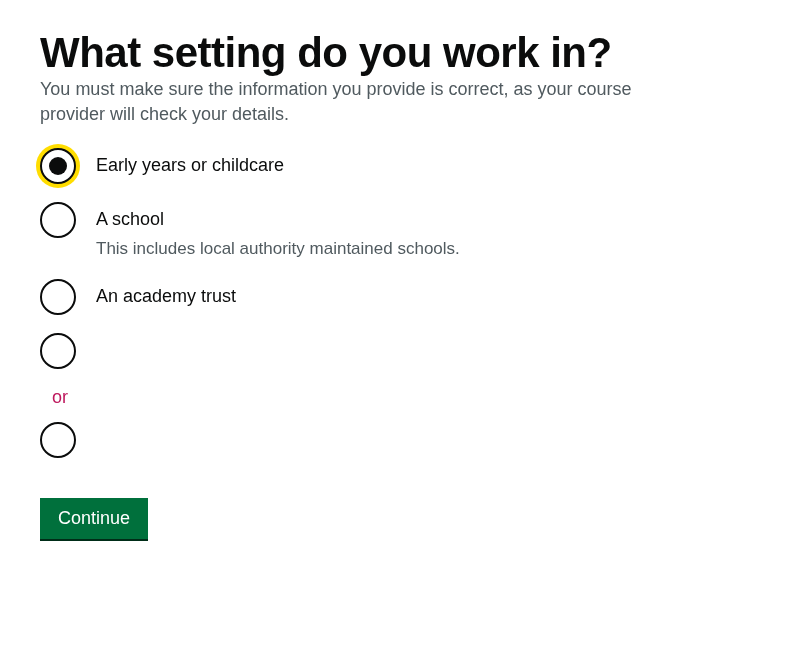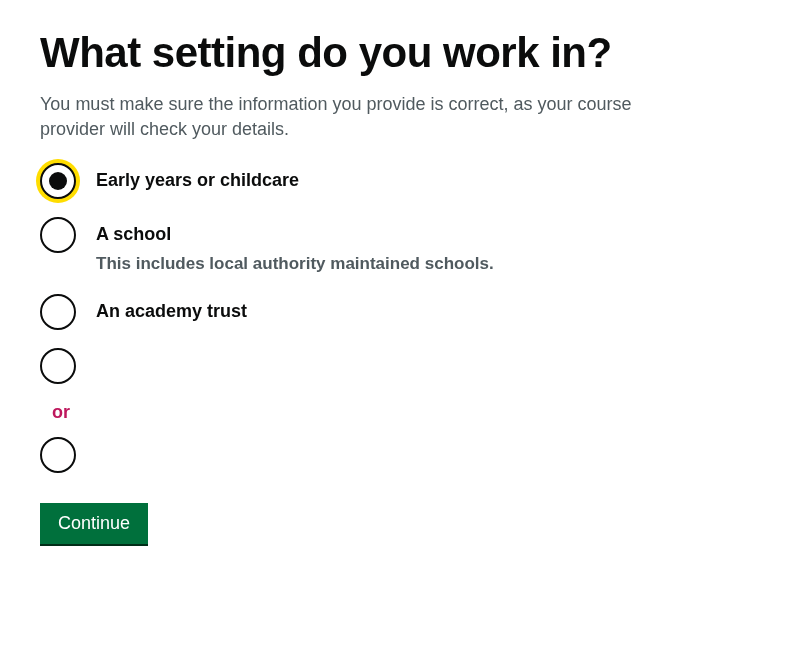--- a/index.html
+++ b/index.html
@@ -10,33 +10,32 @@
     body {
       font-family: "Helvetica Neue", Arial, sans-serif;
       padding: 30px 40px;
       color: #0b0c0c;
       max-width: 799px;
     }
     h1 {
       font-size: 42px;
       font-weight: 700;
       line-height: 1.1;
-      margin-bottom: 16px;
+      margin-bottom: 1px;
       letter-spacing: -0.5px;
     }
     .hint-text {
       font-size: 18px;
       color: #505a5f;
       line-height: 1.4;
       margin-bottom: 20px;
       max-width: 640px;
     }
     .radio-group {
-      margin-bottom: 30px;
-      font-weight: bold;
+      margin-bottom: 40px;
     }
     .radio-item {
       display: flex;
       align-items: flex-start;
       margin-bottom: 18px;
       position: relative;
     }
     .radio-circle {
       width: 36px;
       height: 36px;

